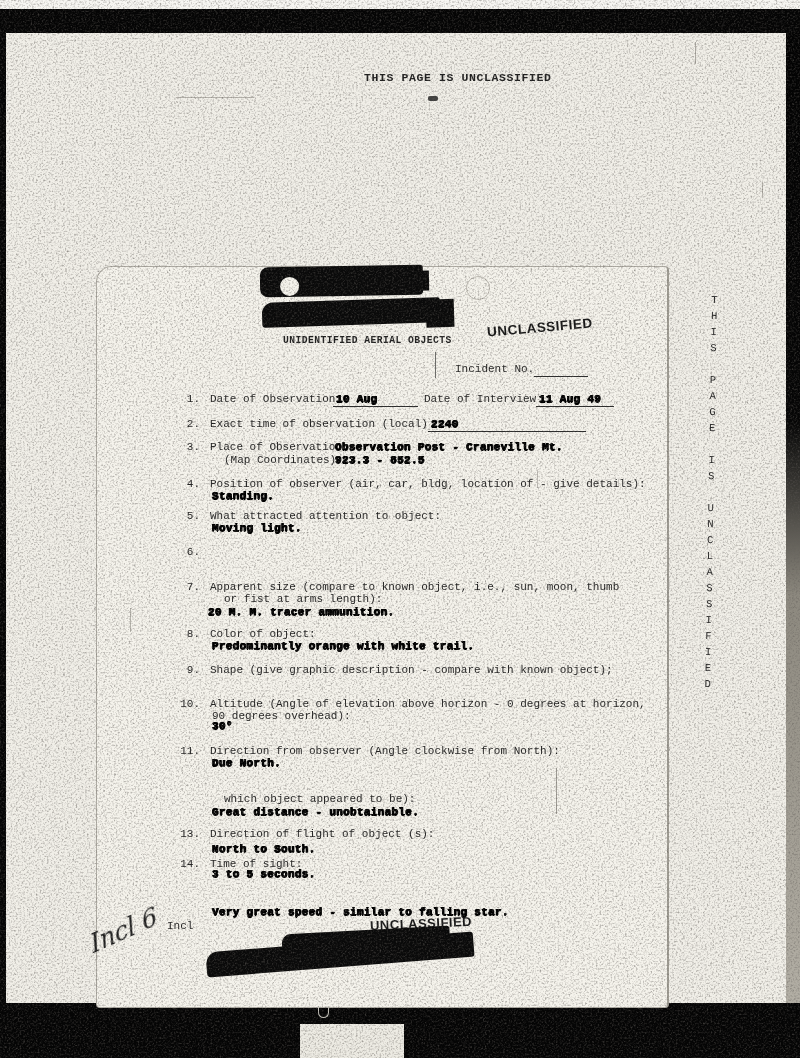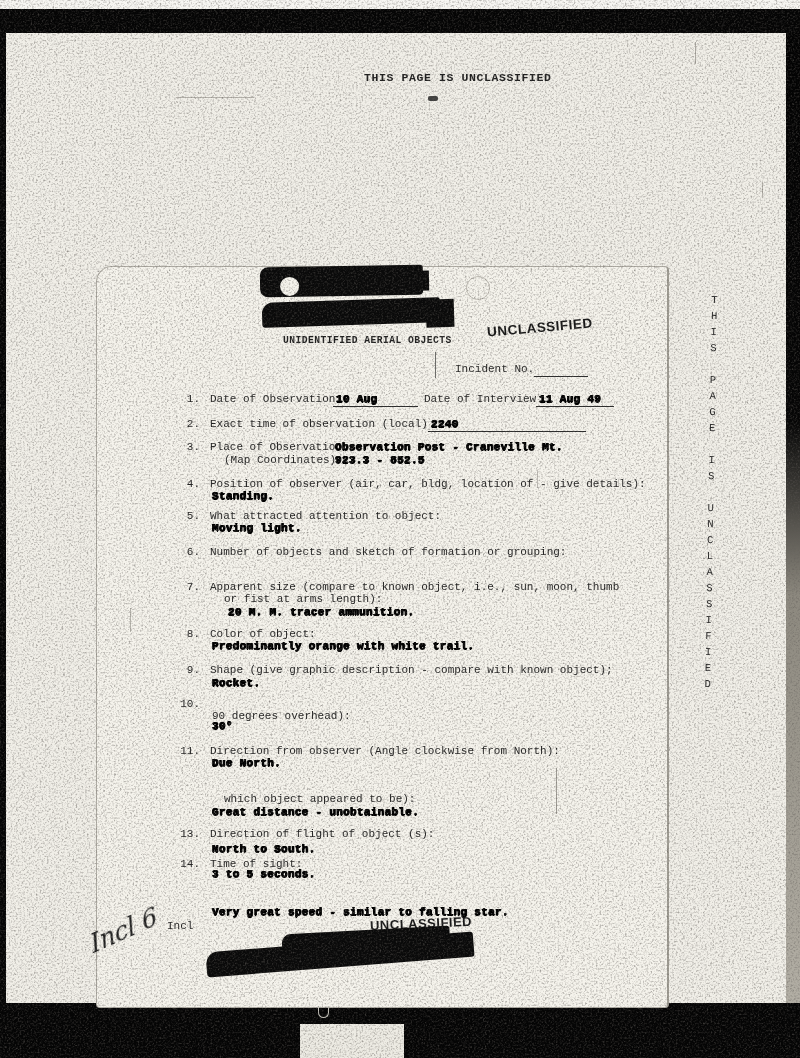--- a/index.html
+++ b/index.html
@@ -108,52 +108,49 @@
   <div class="row" style="top:510px">
     <span class="t num">5.</span>
     <span class="t" style="left:210px">What attracted attention to object:</span>
   </div>
   <div class="row" style="top:522px">
     <span class="t ans" style="left:212px">Moving light.</span>
   </div>
 
   <div class="row" style="top:546px">
     <span class="t num">6.</span>
-    <span class="t" style="left:210px">Number of objects and sketch of formation or grouping:</span>
   </div>
 
   <div class="row" style="top:581px">
     <span class="t num">7.</span>
     <span class="t" style="left:210px">Apparent size (compare to known object, i.e., sun, moon, thumb</span>
   </div>
   <div class="row" style="top:593px">
     <span class="t" style="left:224px">or fist at arms length):</span>
   </div>
   <div class="row" style="top:606px">
-    <span class="t ans" style="left:228px">20 M. M. tracer ammunition.</span>
+    <span class="t ans" style="left:208px">20 M. M. tracer ammunition.</span>
   </div>
 
   <div class="row" style="top:628px">
     <span class="t num">8.</span>
     <span class="t" style="left:210px">Color of object:</span>
   </div>
   <div class="row" style="top:640px">
     <span class="t ans" style="left:212px">Predominantly orange with white trail.</span>
   </div>
 
   <div class="row" style="top:664px">
     <span class="t num">9.</span>
     <span class="t" style="left:210px">Shape (give graphic description - compare with known object);</span>
   </div>
-  <div class="row" style="top:677px">
-    <span class="t ans" style="left:212px">Rocket.</span>
-  </div>
 
   <div class="row" style="top:698px">
     <span class="t num">10.</span>
+    <span class="t" style="left:210px">Altitude (Angle of elevation above horizon - 0 degrees at horizon,</span>
   </div>
   <div class="row" style="top:710px">
     <span class="t" style="left:212px">90 degrees overhead):</span>
   </div>
   <div class="row" style="top:720px">
     <span class="t ans" style="left:212px">30°</span>
   </div>
 
   <div class="row" style="top:745px">
     <span class="t num">11.</span>

